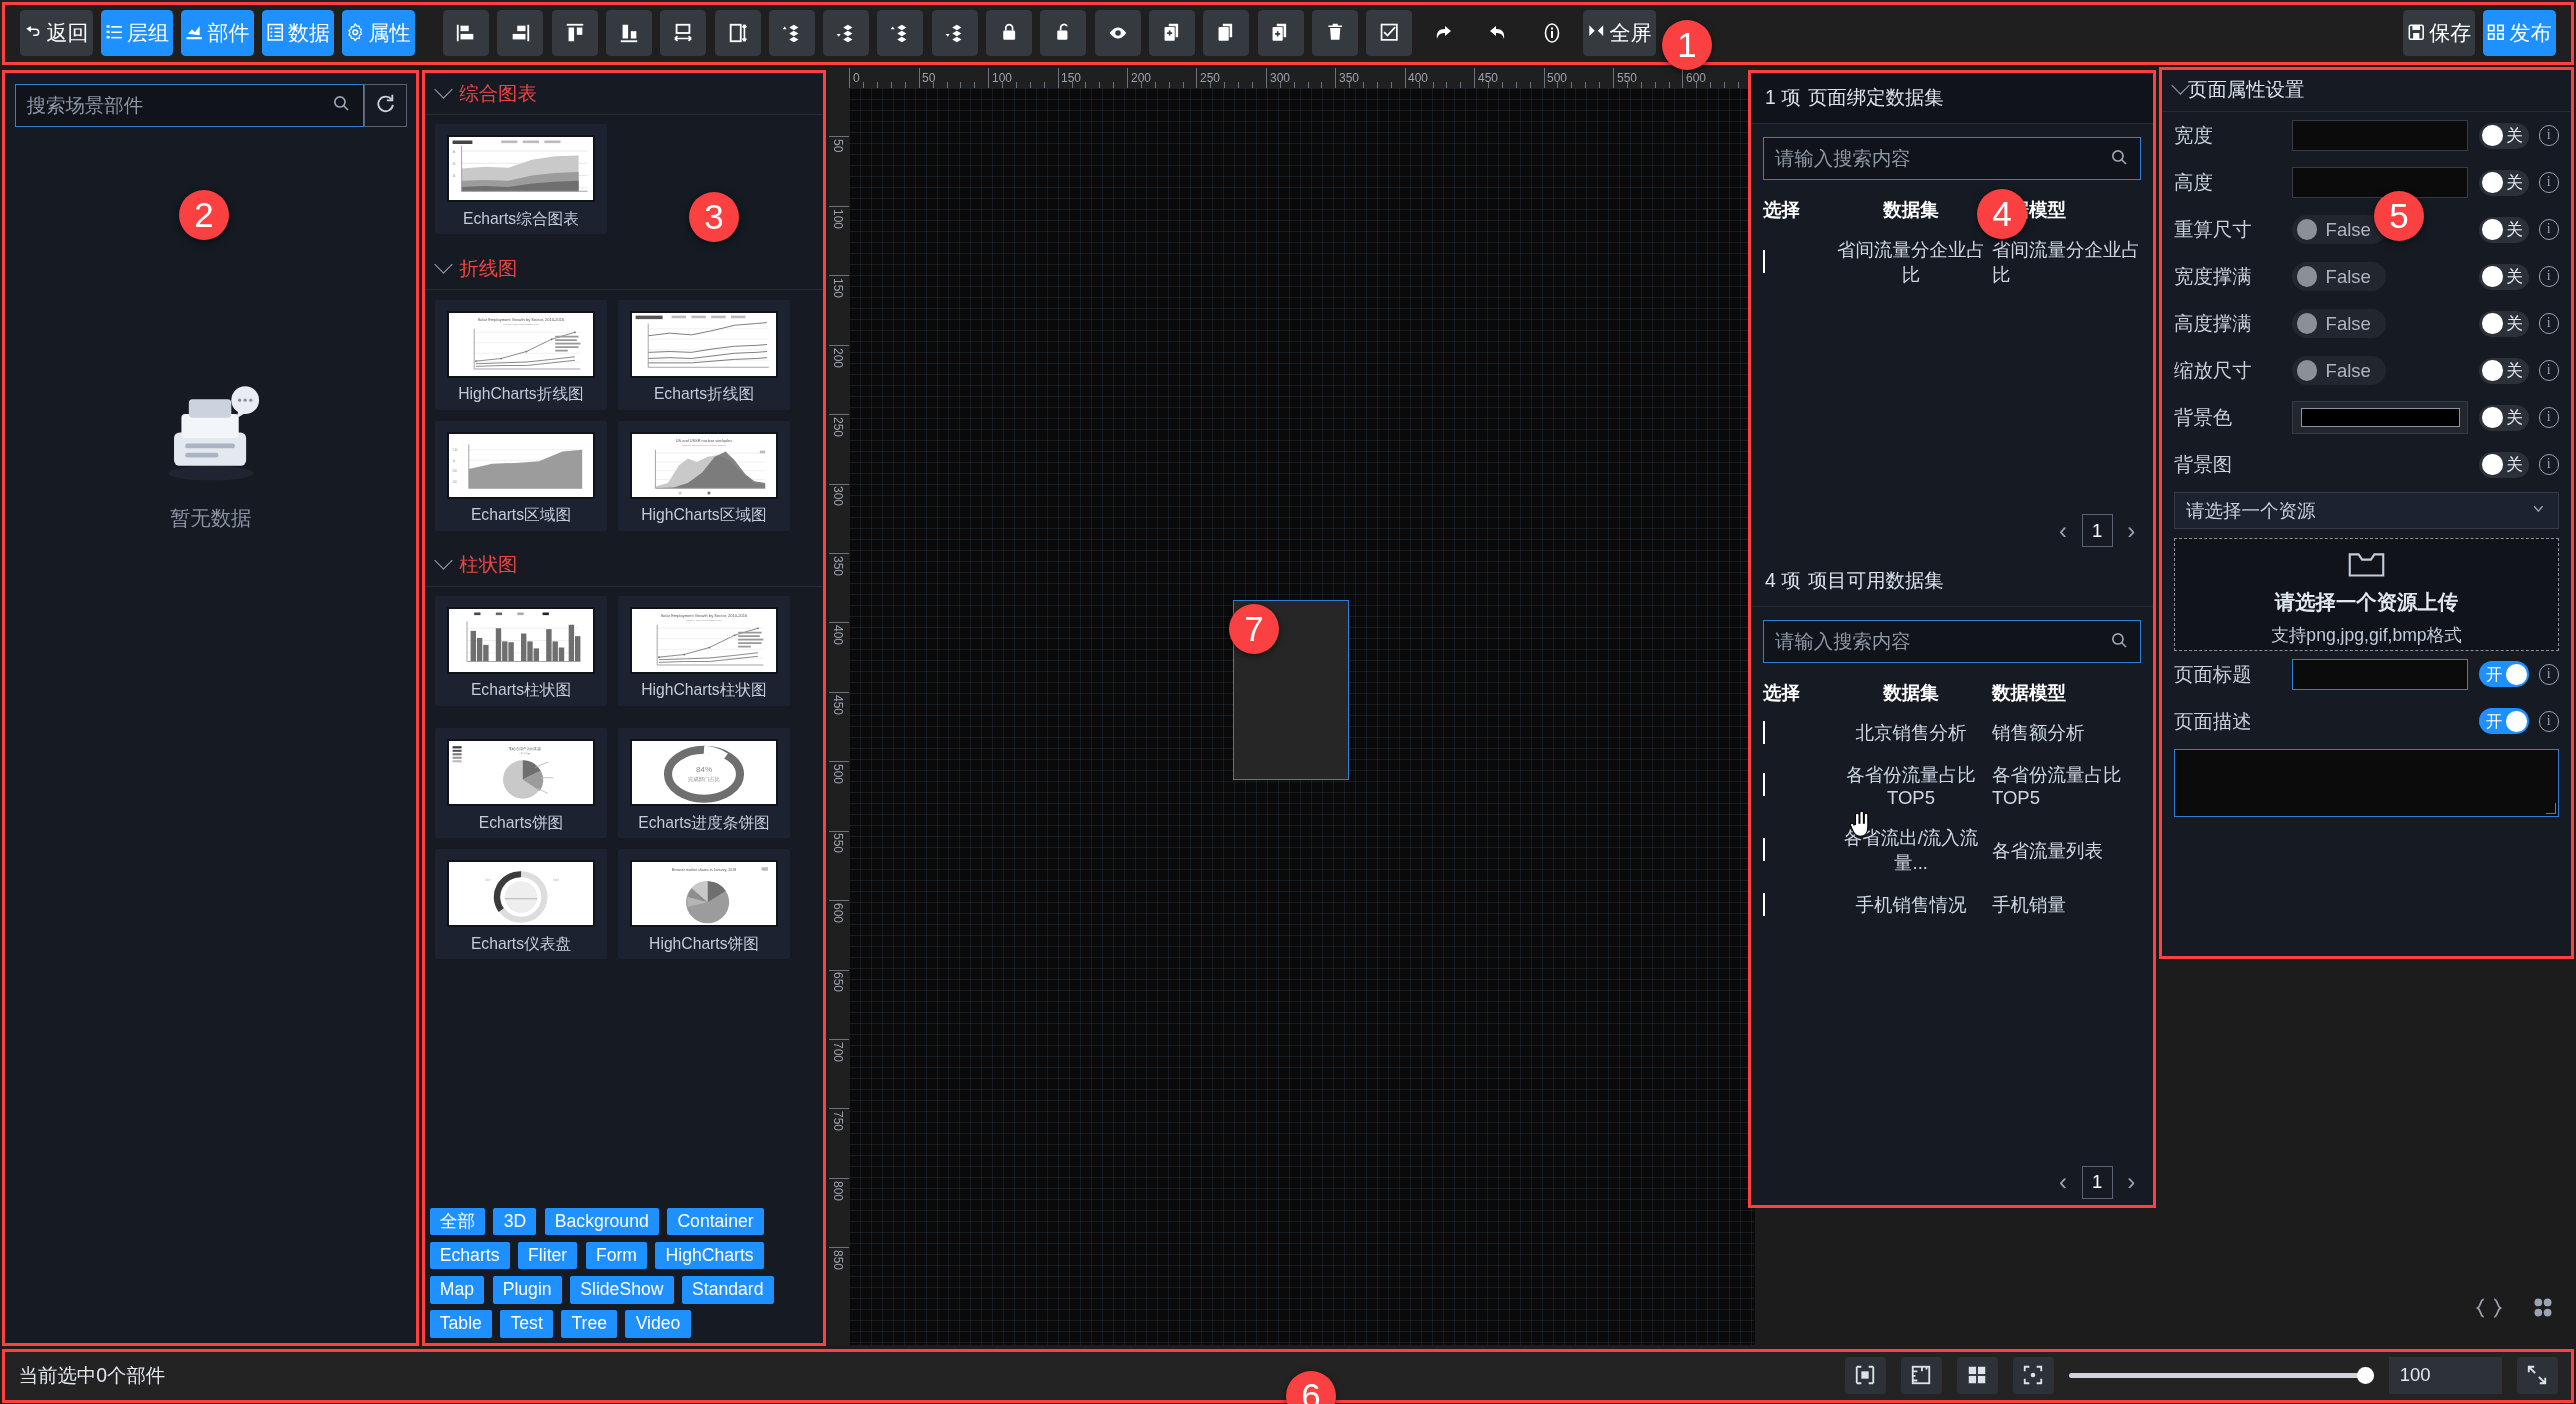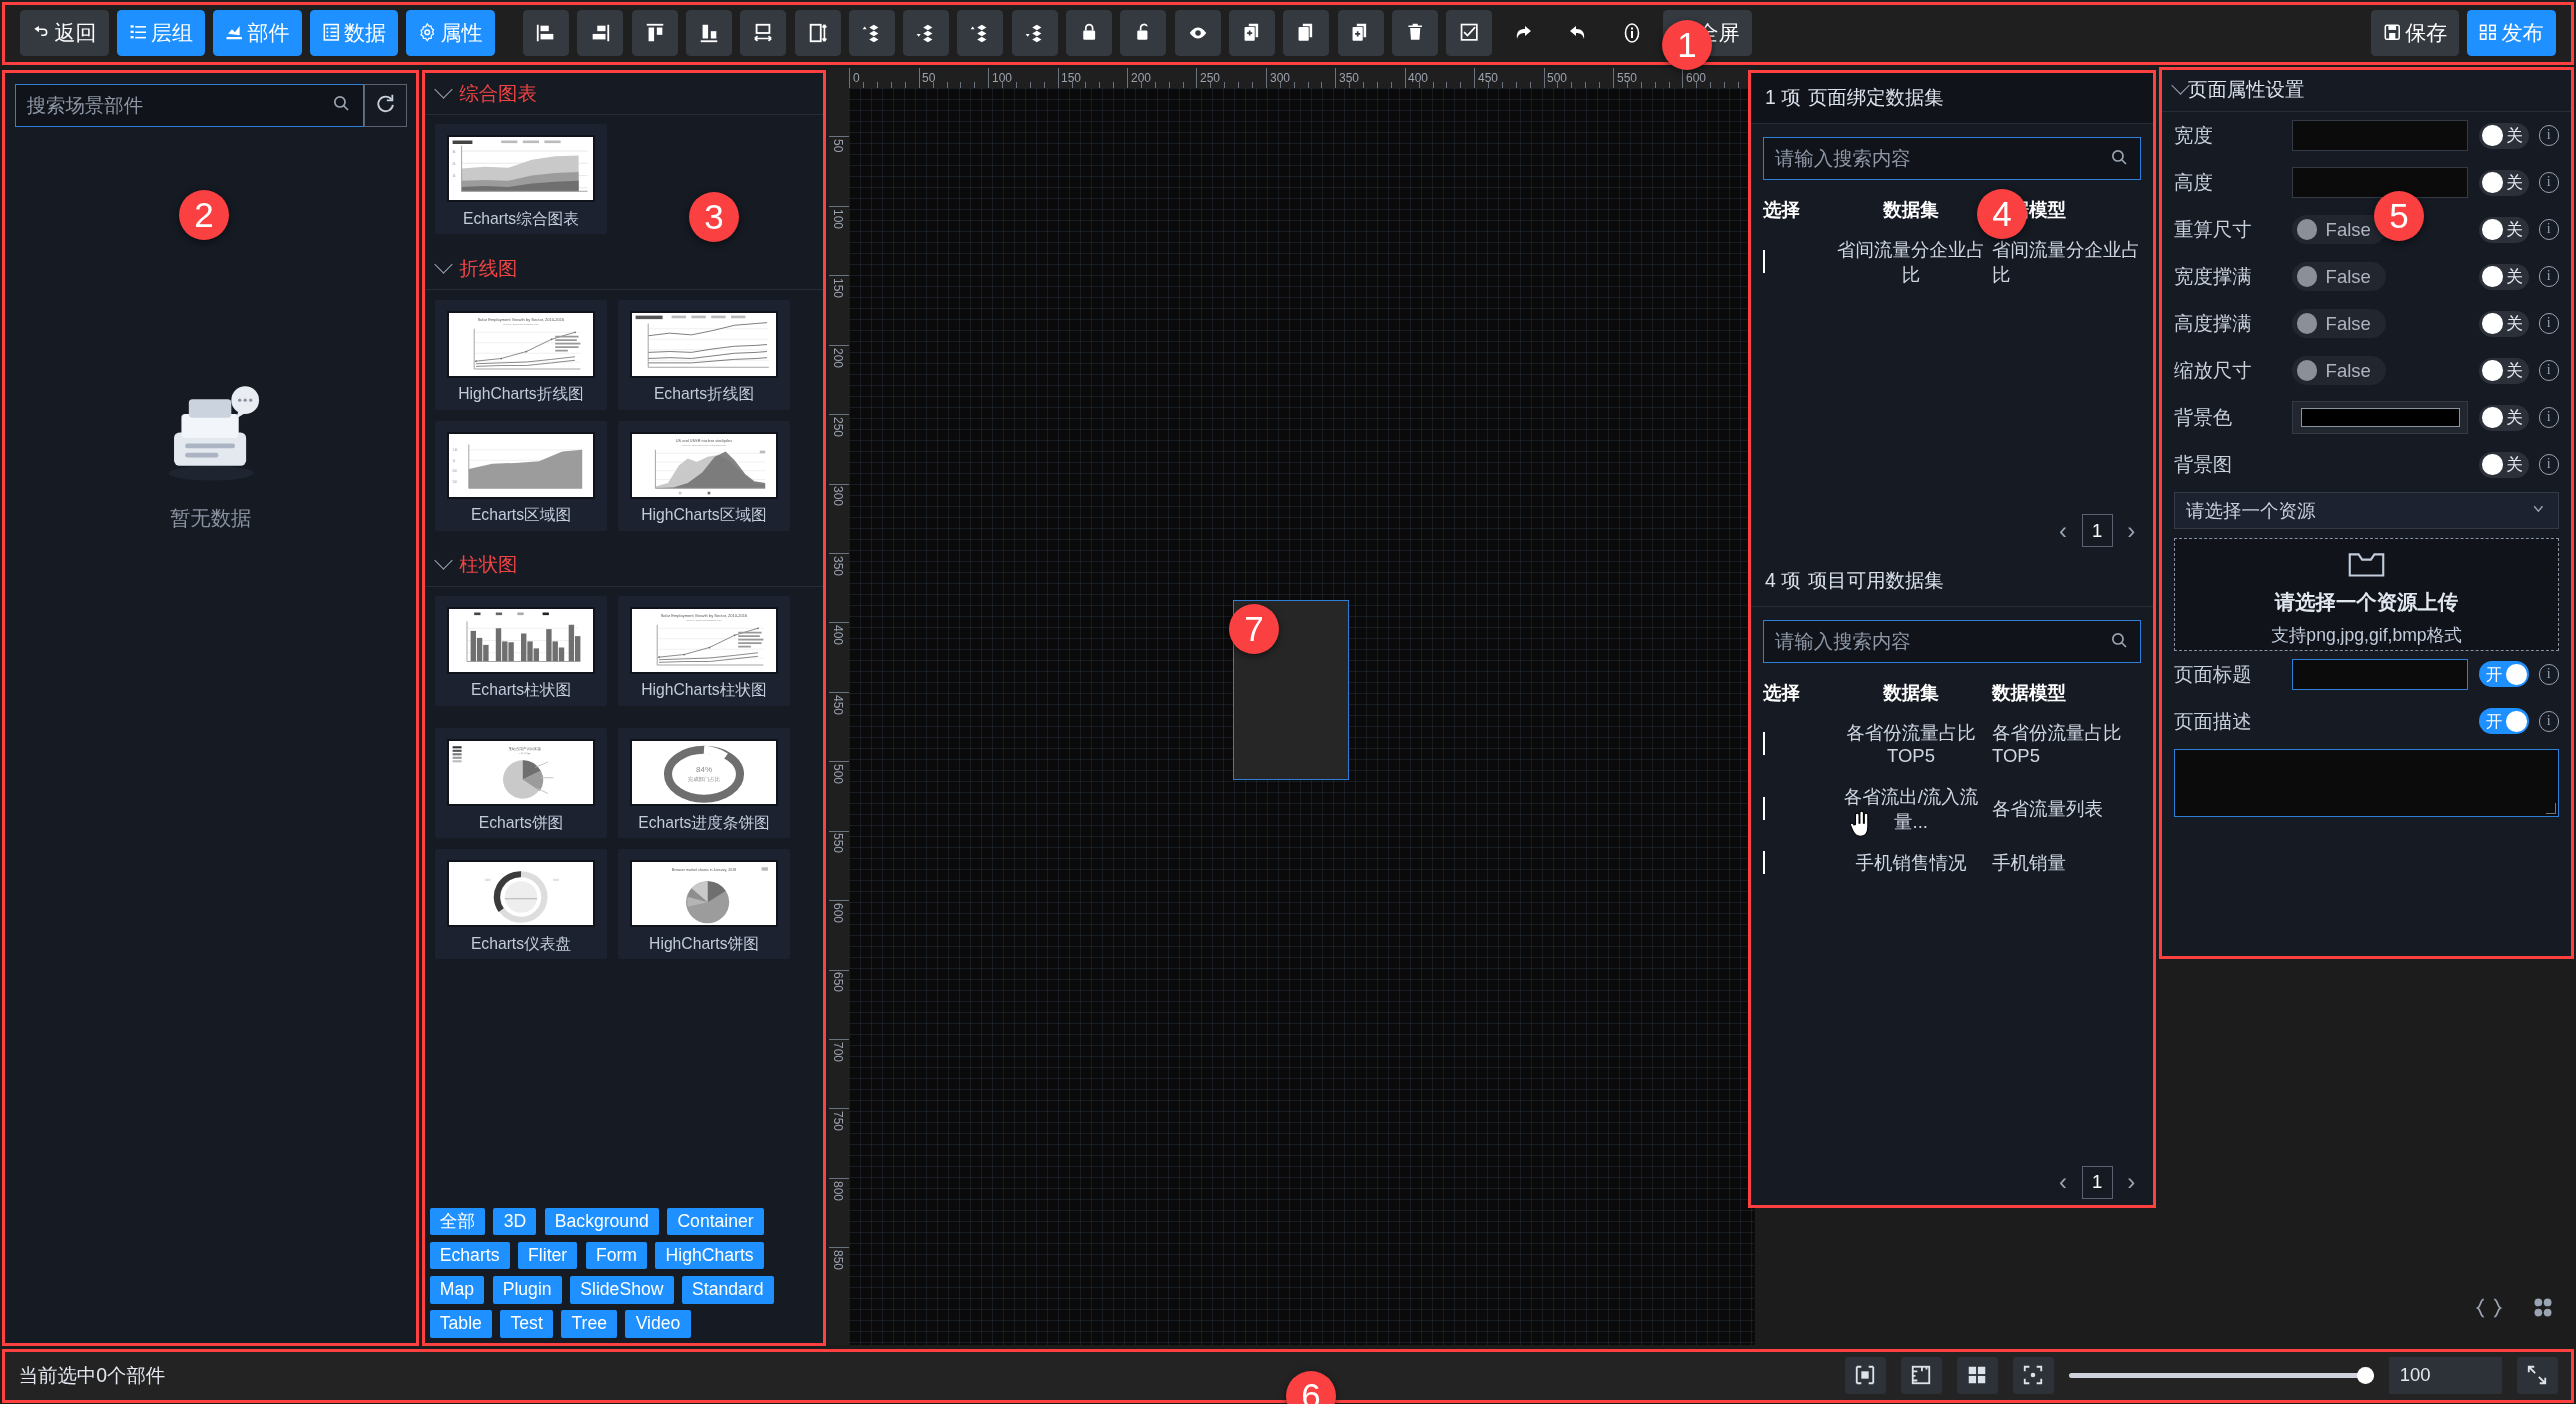--- a/index.html
+++ b/index.html
@@ -22,21 +22,21 @@
   }
 
   
   .toolbar {
     position: absolute; left: 0; top: 0; width: 2576px; height: 65px;
     background: #1f1f1f; display: flex; align-items: center; padding: 0 20.4px; gap: 8.3px;
   }
   .tb-btn {
     height: 46px; min-width: 46px; border-radius: 4.6px; background: #343a40;
     display: flex; align-items: center; justify-content: center; gap: 3.7px;
-    color: #fff; font-size: 21px; padding: 0 12px; cursor: pointer; white-space: nowrap;
+    color: #fff; font-size: 21px; padding: 0 4px; cursor: pointer; white-space: nowrap;
   }
   .tb-btn.blue { background: #1e90ff; }
   .tb-btn.icon-only { padding: 0; width: 46px; }
   .tb-btn.plain { background: transparent; }
   .tb-sep { width: 12px; }
   .tb-spacer { flex: 1; }
   .tb-ico { display: inline-flex; align-items: center; justify-content: center; }
   .tb-ico svg { display: block; }
 
   
@@ -1046,20 +1046,26 @@
     </div>
     <div class="ds-tablehead">
       <span class="col-sel">选择</span>
       <span class="col-ds">数据集</span>
       <span class="col-dm">数据模型</span>
     </div>
     <div class="ds-list-2" id="avail-rows">
         <div class="ds-row">
           <span class="col-sel">
                      <span class="cbox"></span></span>
+                   <span class="col-ds">北京销售分析</span>
+                   <span class="col-dm">销售额分析</span>
+        </div>
+        <div class="ds-row">
+          <span class="col-sel">
+                     <span class="cbox"></span></span>
                    <span class="col-ds">各省份流量占比TOP5</span>
                    <span class="col-dm">各省份流量占比TOP5</span>
         </div>
         <div class="ds-row">
           <span class="col-sel">
                      <span class="cbox"></span></span>
                    <span class="col-ds">各省流出/流入流量...</span>
                    <span class="col-dm">各省流量列表</span>
         </div>
         <div class="ds-row">

